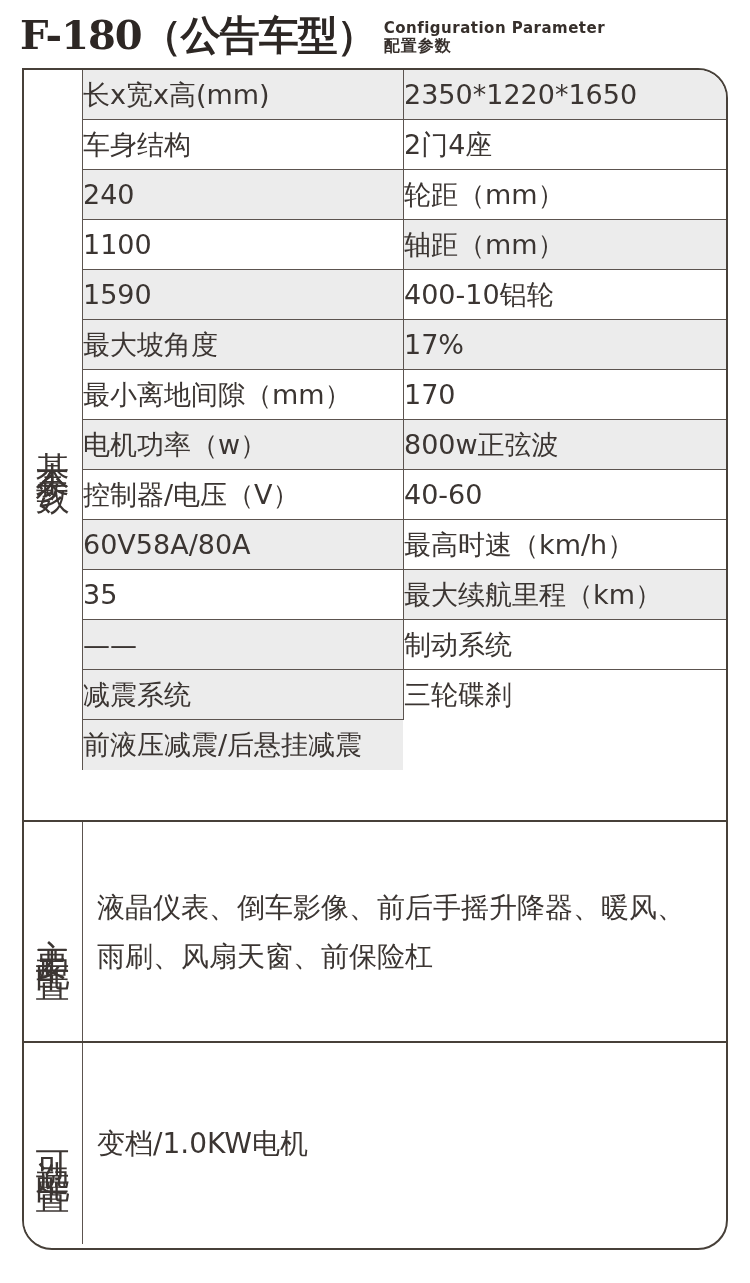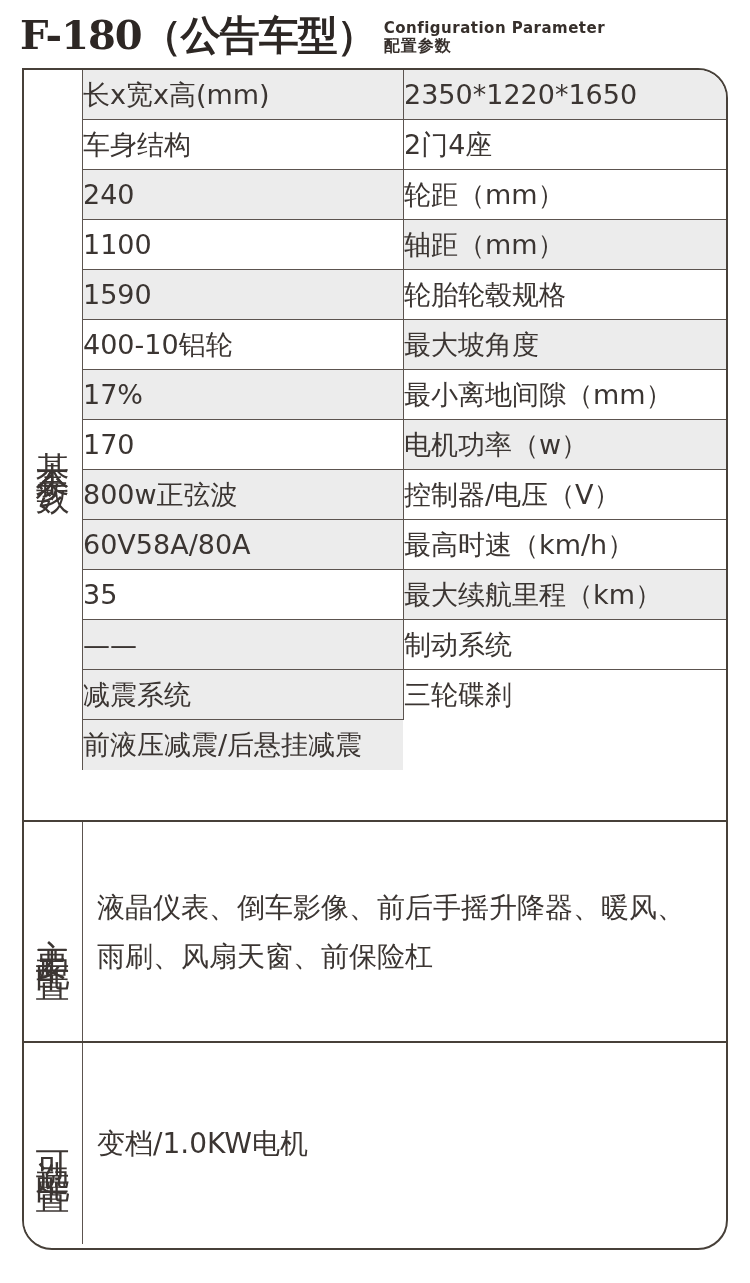--- a/index.html
+++ b/index.html
@@ -114,33 +114,33 @@
       <div class="cell value">2门4座</div>
 
       <div class="cell value gray">240</div>
 
       <div class="cell label">轮距（mm）</div>
       <div class="cell value">1100</div>
 
       <div class="cell label gray">轴距（mm）</div>
       <div class="cell value gray">1590</div>
 
-      <div class="cell label">轮胎轮毂规格</div>
       <div class="cell value">400-10铝轮</div>
 
       <div class="cell label gray">最大坡角度</div>
       <div class="cell value gray">17%</div>
 
       <div class="cell label">最小离地间隙（mm）</div>
       <div class="cell value">170</div>
 
       <div class="cell label gray">电机功率（w）</div>
       <div class="cell value gray">800w正弦波</div>
 
       <div class="cell label">控制器/电压（V）</div>
+      <div class="cell value">40-60</div>
 
       <div class="cell value gray">60V58A/80A</div>
 
       <div class="cell label">最高时速（km/h）</div>
       <div class="cell value">35</div>
 
       <div class="cell label gray">最大续航里程（km）</div>
       <div class="cell value gray">——</div>
 
       <div class="cell label">制动系统</div>

